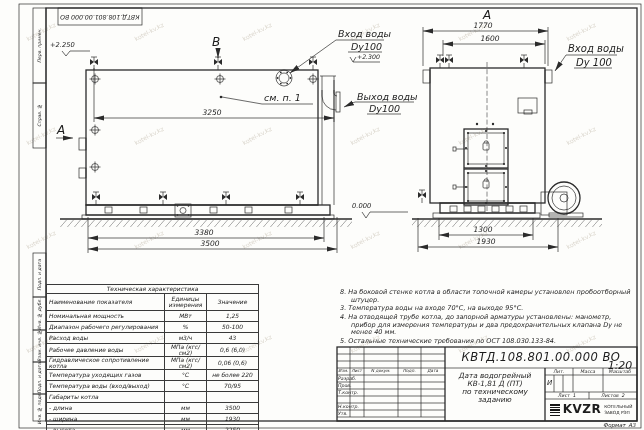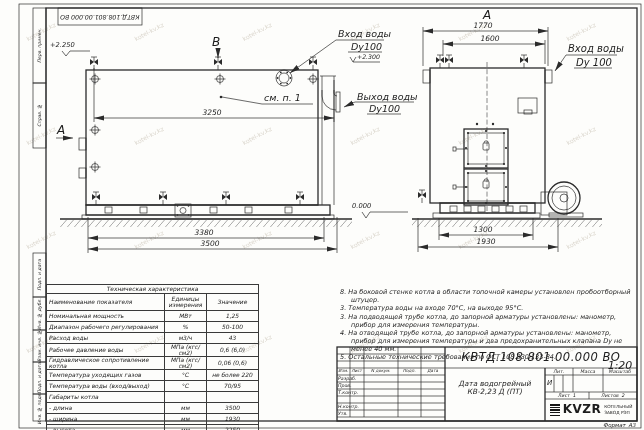--- a/index.html
+++ b/index.html
@@ -418,40 +418,40 @@
           <td class="n">- высота</td>
           <td>мм</td>
           <td>2250</td>
         </tr>
   </tbody>
     </table>
 
   <div class="notes">
     <div class="note">8. На боковой стенке котла в области топочной камеры установлен пробоотборный штуцер.</div>
     <div class="note">3. Температура воды на входе 70°С, на выходе 95°С.</div>
-    <div class="note">3. На подводящей трубе котла, до запорной арматуры установлены: манометр, прибор для измерения температуры.</div>
     <div class="note">4. На отводящей трубе котла, до запорной арматуры установлены: манометр, прибор для измерения температуры и два предохранительных клапана Dу не менее 40 мм.</div>
     <div class="note">5. Остальные технические требования по ОСТ 108.030.133-84.</div>
   </div>
 
   <div>
     <div class="bt" style="left:446px;top:348px;width:190px;height:19px;font-size:11.5px;letter-spacing:.5px">КВТД.108.801.00.000  ВО</div>
     <div class="bt" style="left:337px;top:368px;width:13px;height:7px;font-size:4.2px">Изм.</div>
     <div class="bt" style="left:350px;top:368px;width:14px;height:7px;font-size:4.2px">Лист</div>
     <div class="bt" style="left:364px;top:368px;width:34px;height:7px;font-size:4.2px">N докум.</div>
     <div class="bt" style="left:398px;top:368px;width:23px;height:7px;font-size:4.2px">Подп.</div>
     <div class="bt" style="left:421px;top:368px;width:24px;height:7px;font-size:4.2px">Дата</div>
     <div class="bt" style="left:338px;top:375px;width:26px;height:7px;font-size:4.7px;justify-content:flex-start">Разраб.</div>
     <div class="bt" style="left:338px;top:382px;width:26px;height:7px;font-size:4.7px;justify-content:flex-start">Пров.</div>
     <div class="bt" style="left:338px;top:389px;width:26px;height:7px;font-size:4.7px;justify-content:flex-start">Т.контр.</div>
     <div class="bt" style="left:338px;top:403px;width:26px;height:7px;font-size:4.7px;justify-content:flex-start">Н.контр.</div>
     <div class="bt" style="left:338px;top:410px;width:26px;height:7px;font-size:4.7px;justify-content:flex-start">Утв.</div>
     <div class="bt" style="left:446px;top:371px;width:98px;height:34px;flex-direction:column;font-size:7.3px">
       <div>Дата водогрейный</div>
-      <div>КВ-2,23 Д (ПТ)</div>
+      <div>КВ-1,81 Д (ПТ)</div>
+      <div>по техническому заданию</div>
     </div>
     <div class="bt" style="left:545px;top:368px;width:28px;height:7px;font-size:4.7px">Лит.</div>
     <div class="bt" style="left:573px;top:368px;width:30px;height:7px;font-size:4.7px">Масса</div>
     <div class="bt" style="left:603px;top:368px;width:34px;height:7px;font-size:4.7px">Масштаб</div>
     <div class="bt" style="left:545px;top:375px;width:9px;height:17px;font-size:7px">И</div>
     <div class="bt" style="left:603px;top:358px;width:34px;height:17px;font-size:11px">1:20</div>
     <div class="bt" style="left:545px;top:392px;width:44px;height:7px;font-size:4.7px;gap:3px">
       <span>Лист</span>
         <span>1</span>
     </div>

